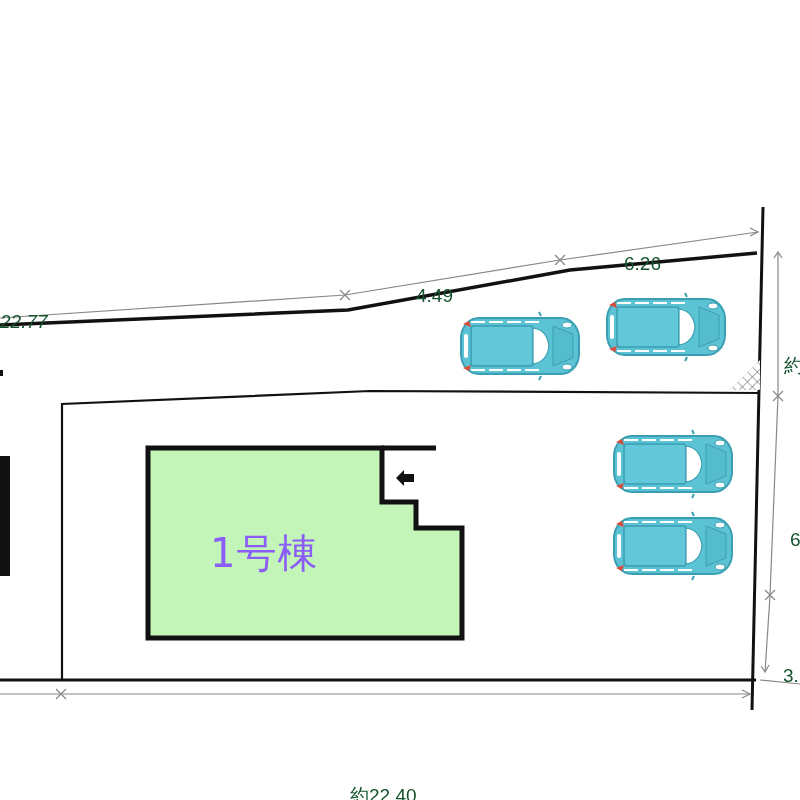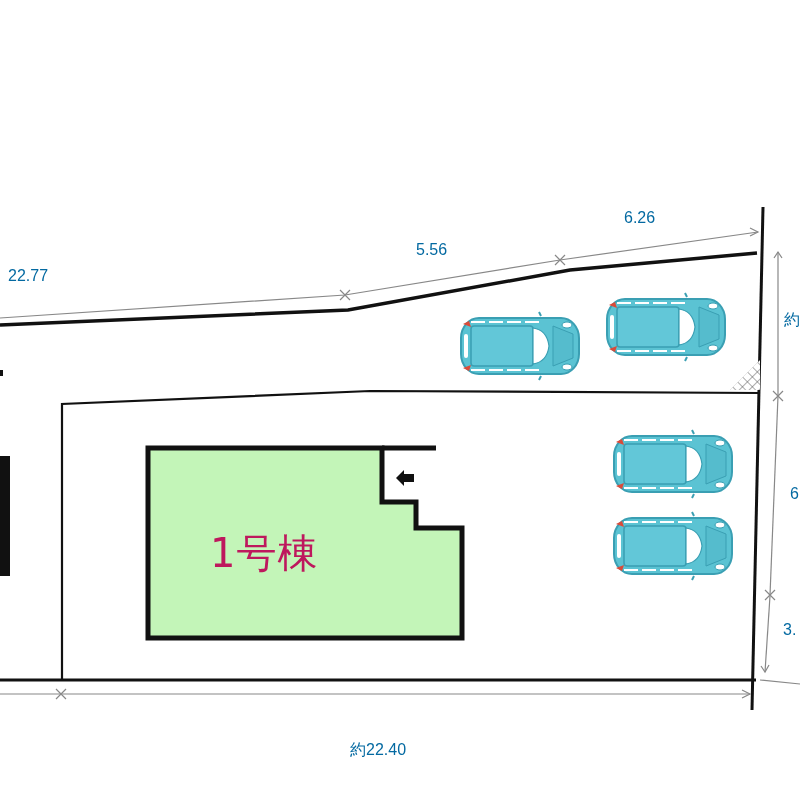--- a/index.html
+++ b/index.html
@@ -1,19 +1,19 @@
 <!DOCTYPE html>
 <html><head>
 <meta charset="utf-8">
 <style>
   html,body{margin:0;padding:0;background:#ffffff;}
   body{width:800px;height:800px;position:relative;overflow:hidden;font-family:"Liberation Sans",sans-serif;}
   #plan{position:absolute;left:0;top:0;width:800px;height:800px;}
-  .dim-label{position:absolute;font-family:"Liberation Sans","DejaVu Sans",sans-serif;font-size:16px;color:#0369a1;white-space:nowrap;line-height:1;}
-  .bldg-label{position:absolute;font-family:"DejaVu Sans",sans-serif;font-size:40px;color:#be185d;left:210px;top:526px;letter-spacing:1px;}
+  .dim-label{position:absolute;font-family:"Liberation Sans","DejaVu Sans",sans-serif;font-size:19px;color:#14532d;white-space:nowrap;line-height:1;margin-top:44px;}
+  .bldg-label{position:absolute;font-family:"DejaVu Sans",sans-serif;font-size:40px;color:#8b5cf6;left:210px;top:526px;letter-spacing:1px;}
 </style>
 </head>
 <body>
 
 <svg id="plan" viewBox="0 0 800 800" xmlns="http://www.w3.org/2000/svg">
   <defs>
     <pattern id="hatch" width="7" height="7" patternUnits="userSpaceOnUse" patternTransform="rotate(45)">
       <rect width="7" height="7" fill="#fff"></rect>
       <line x1="0" y1="0" x2="0" y2="7" stroke="#555" stroke-width="1"></line>
       <line x1="0" y1="0" x2="7" y2="0" stroke="#555" stroke-width="1"></line>
@@ -80,20 +80,20 @@
       <use href="#car" transform="translate(607,297)"></use>
     </g>
   <g>
       <use href="#car" transform="translate(614,434)"></use>
     </g>
   <g>
       <use href="#car" transform="translate(614,516)"></use>
     </g>
 </svg>
 
-<div class="dim-label" style="left:8px;top:268px;">22.77</div>
-<div class="dim-label" style="left:416px;top:242px;">5.56</div>
+<div class="dim-label" style="left:0;top:268px;font-style:italic;">22.77</div>
+<div class="dim-label" style="left:416px;top:242px;">4.49</div>
 <div class="dim-label" style="left:624px;top:210px;">6.26</div>
 <div class="dim-label" style="left:784px;top:312px;">約</div>
 <div class="dim-label" style="left:790px;top:486px;">6</div>
 <div class="dim-label" style="left:783px;top:622px;">3.</div>
 <div class="dim-label" style="left:350px;top:742px;">約22.40</div>
 <div class="bldg-label">1号棟</div>
 
 </body></html>

